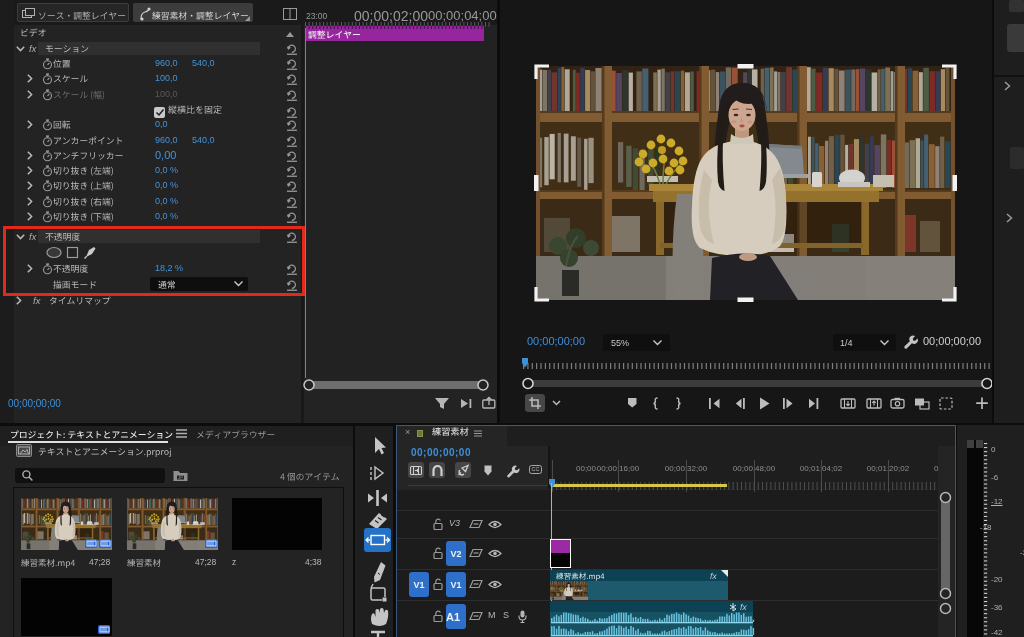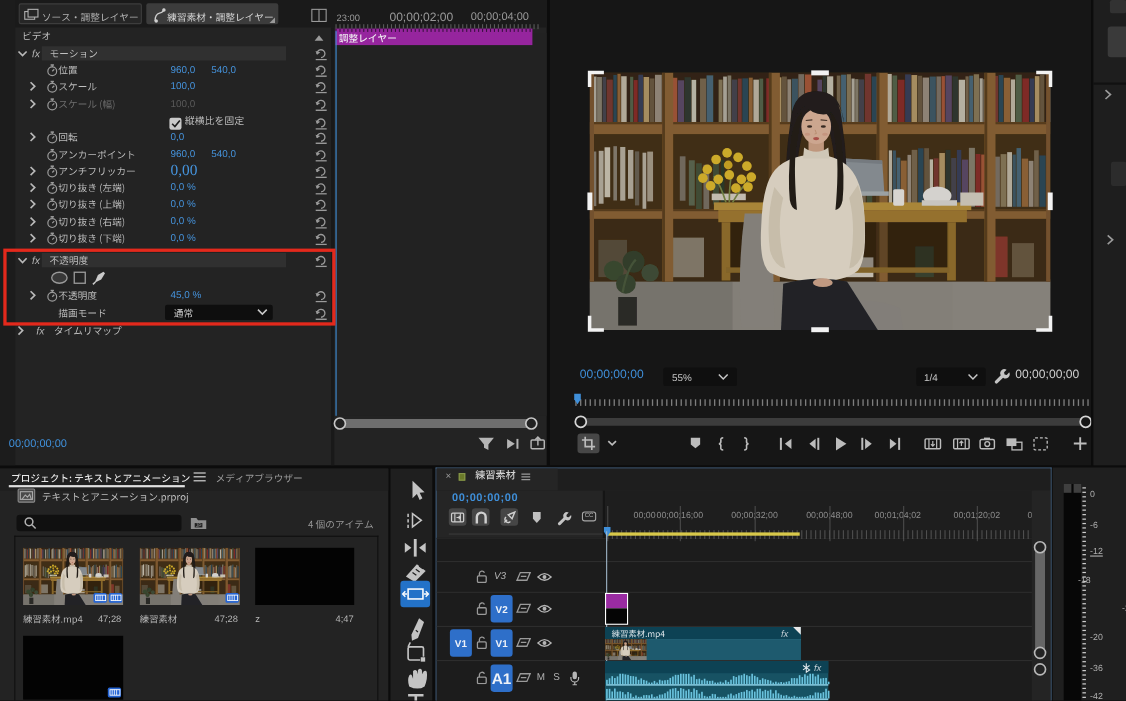--- a/index.html
+++ b/index.html
@@ -370,21 +370,21 @@
     </svg>
     <svg class="ic" style="left:27px;top:150.8px" width="6" height="9">
       <path d="M0.8 0.8 L4.6 4.5 L0.8 8.2" stroke="#b9b9b9" stroke-width="1.5" fill="none"></path>
     </svg>
     <svg class="ic" style="left:42px;top:149.8px" width="11" height="12">
       <use href="#sw"></use>
     </svg>
     <svg class="t" style="left:53.0px;top:158.8px">
       <path d="M8.2 -5.9 7.8 -6.4C7.6 -6.3 7.3 -6.3 7.1 -6.3C6.6 -6.3 2.5 -6.3 2.1 -6.3C1.8 -6.3 1.4 -6.3 1.1 -6.4V-5.6C1.4 -5.6 1.8 -5.6 2.1 -5.6C2.5 -5.6 6.5 -5.6 7.1 -5.6C6.8 -5.1 6.0 -4.1 5.2 -3.7L5.8 -3.2C6.8 -3.9 7.6 -5.0 8.0 -5.6C8.0 -5.7 8.1 -5.9 8.2 -5.9ZM4.7 -4.8H3.9C3.9 -4.6 3.9 -4.4 3.9 -4.2C3.9 -2.7 3.7 -1.4 2.4 -0.6C2.1 -0.4 1.8 -0.3 1.6 -0.2L2.2 0.3C4.5 -0.8 4.7 -2.4 4.7 -4.8Z M10.8 -6.5 10.3 -5.9C10.9 -5.5 12.0 -4.5 12.5 -4.1L13.0 -4.6C12.5 -5.1 11.4 -6.0 10.8 -6.5ZM10.0 -0.6 10.5 0.2C12.0 -0.1 13.1 -0.6 14.0 -1.2C15.3 -2.0 16.3 -3.2 16.9 -4.3L16.5 -5.1C16.0 -4.0 14.9 -2.7 13.6 -1.8C12.7 -1.3 11.6 -0.8 10.0 -0.6Z M18.4 -4.0V-3.3C18.6 -3.3 18.9 -3.3 19.2 -3.3H21.8C21.7 -1.8 20.9 -0.8 19.6 -0.1L20.2 0.4C21.8 -0.5 22.4 -1.7 22.5 -3.3H25.0C25.2 -3.3 25.4 -3.3 25.6 -3.3V-4.0C25.4 -4.0 25.1 -4.0 24.9 -4.0H22.5V-5.7C23.1 -5.8 23.8 -5.9 24.3 -6.0C24.4 -6.1 24.6 -6.1 24.8 -6.2L24.3 -6.8C23.9 -6.6 22.8 -6.4 22.0 -6.2C21.1 -6.1 19.7 -6.1 19.1 -6.1L19.2 -5.5C19.9 -5.5 20.9 -5.5 21.8 -5.6V-4.0H19.1C18.9 -4.0 18.6 -4.0 18.4 -4.0Z M34.0 -5.9 33.4 -6.2C33.3 -6.2 33.1 -6.2 33.0 -6.2C32.6 -6.2 29.1 -6.2 28.6 -6.2C28.3 -6.2 27.9 -6.2 27.7 -6.2V-5.4C27.9 -5.4 28.2 -5.5 28.6 -5.5C29.1 -5.5 32.5 -5.5 33.1 -5.5C32.9 -4.6 32.5 -3.4 31.9 -2.6C31.2 -1.6 30.2 -0.9 28.5 -0.5L29.1 0.2C30.7 -0.3 31.7 -1.1 32.5 -2.2C33.2 -3.1 33.7 -4.5 33.8 -5.4C33.9 -5.6 33.9 -5.7 34.0 -5.9Z M42.0 -6.7H41.2C41.2 -6.5 41.2 -6.2 41.2 -5.9C41.2 -5.6 41.2 -4.9 41.2 -4.5C41.2 -2.9 41.1 -2.1 40.5 -1.4C40.0 -0.8 39.2 -0.4 38.4 -0.2L39.0 0.4C39.6 0.1 40.5 -0.2 41.1 -0.9C41.7 -1.7 42.0 -2.4 42.0 -4.5C42.0 -4.8 42.0 -5.6 42.0 -5.9C42.0 -6.2 42.0 -6.5 42.0 -6.7ZM37.9 -6.6H37.1C37.2 -6.4 37.2 -6.1 37.2 -6.0C37.2 -5.7 37.2 -3.4 37.2 -3.0C37.2 -2.8 37.2 -2.5 37.1 -2.4H37.9C37.9 -2.5 37.9 -2.8 37.9 -3.0C37.9 -3.4 37.9 -5.7 37.9 -6.0C37.9 -6.2 37.9 -6.4 37.9 -6.6Z M48.3 -5.1 47.6 -4.8C47.8 -4.5 48.2 -3.3 48.3 -2.9L48.9 -3.2C48.8 -3.6 48.4 -4.7 48.3 -5.1ZM51.4 -4.6 50.7 -4.8C50.5 -3.7 50.1 -2.6 49.5 -1.8C48.7 -0.9 47.6 -0.2 46.6 0.1L47.2 0.7C48.2 0.3 49.2 -0.4 50.1 -1.4C50.7 -2.2 51.1 -3.2 51.3 -4.1C51.3 -4.3 51.4 -4.4 51.4 -4.6ZM46.2 -4.6 45.6 -4.4C45.7 -4.1 46.2 -2.9 46.3 -2.4L47.0 -2.6C46.8 -3.1 46.4 -4.3 46.2 -4.6Z M60.3 -5.1 59.8 -5.3C59.7 -5.3 59.5 -5.3 59.3 -5.3H57.2C57.2 -5.6 57.2 -5.9 57.2 -6.2C57.2 -6.4 57.2 -6.7 57.3 -6.9H56.4C56.5 -6.7 56.5 -6.4 56.5 -6.2C56.5 -5.9 56.5 -5.6 56.5 -5.3H54.9C54.6 -5.3 54.2 -5.3 53.9 -5.4V-4.6C54.2 -4.6 54.6 -4.6 54.9 -4.6H56.4C56.2 -2.8 55.5 -1.7 54.7 -0.9C54.4 -0.7 54.0 -0.4 53.8 -0.3L54.4 0.2C55.9 -0.8 56.8 -2.1 57.1 -4.6H59.6C59.6 -3.7 59.5 -1.5 59.1 -0.9C59.0 -0.6 58.9 -0.6 58.6 -0.6C58.2 -0.6 57.8 -0.6 57.3 -0.7L57.4 0.1C57.8 0.1 58.4 0.1 58.8 0.1C59.3 0.1 59.6 -0.0 59.7 -0.4C60.1 -1.3 60.2 -3.8 60.3 -4.7C60.3 -4.8 60.3 -4.9 60.3 -5.1Z M62.5 -3.8V-2.9C62.8 -3.0 63.2 -3.0 63.7 -3.0C64.4 -3.0 67.9 -3.0 68.6 -3.0C68.9 -3.0 69.3 -3.0 69.5 -2.9V-3.8C69.3 -3.8 69.0 -3.8 68.5 -3.8C67.9 -3.8 64.4 -3.8 63.7 -3.8C63.2 -3.8 62.8 -3.8 62.5 -3.8Z" fill="#c0c0c0"></path>
     </svg>
-    <div class="lt" style="top:150.8px;font-size:14px;color:#4593dc;line-height:9px;left:155px;font-family:Liberation Serif, serif;">0,00</div>
+    <div class="lt" style="top:150.8px;font-size:11px;color:#4593dc;line-height:9px;left:155px;">0,00</div>
     <svg class="ic" style="left:286px;top:149.8px" width="12" height="12">
       <use href="#rst"></use>
     </svg>
     <svg class="ic" style="left:27px;top:166.1px" width="6" height="9">
       <path d="M0.8 0.8 L4.6 4.5 L0.8 8.2" stroke="#b9b9b9" stroke-width="1.5" fill="none"></path>
     </svg>
     <svg class="ic" style="left:42px;top:165.1px" width="11" height="12">
       <use href="#sw"></use>
     </svg>
     <svg class="t" style="left:53.0px;top:174.1px">
@@ -454,21 +454,21 @@
     </svg>
     <svg class="ic" style="left:27px;top:263.5px" width="6" height="9">
       <path d="M0.8 0.8 L4.6 4.5 L0.8 8.2" stroke="#b9b9b9" stroke-width="1.5" fill="none"></path>
     </svg>
     <svg class="ic" style="left:42px;top:262.5px" width="11" height="12">
       <use href="#sw"></use>
     </svg>
     <svg class="t" style="left:53.0px;top:271.5px">
       <path d="M4.9 -4.2C6.0 -3.5 7.3 -2.5 7.9 -1.8L8.4 -2.3C7.8 -3.0 6.5 -4.0 5.4 -4.6ZM0.6 -6.8V-6.1H4.5C3.7 -4.6 2.1 -3.1 0.4 -2.2C0.5 -2.1 0.7 -1.8 0.8 -1.7C2.1 -2.3 3.2 -3.2 4.0 -4.2V0.7H4.8V-5.1C5.0 -5.4 5.2 -5.8 5.4 -6.1H8.2V-6.8Z M9.3 -6.8C9.8 -6.4 10.4 -5.8 10.7 -5.3L11.2 -5.7C11.0 -6.2 10.3 -6.8 9.8 -7.2ZM11.0 -3.9H9.2V-3.3H10.3V-1.0C9.9 -0.7 9.5 -0.3 9.1 -0.0L9.5 0.6C9.9 0.2 10.3 -0.1 10.7 -0.5C11.2 0.2 12.0 0.5 13.2 0.5C14.2 0.6 16.1 0.6 17.1 0.5C17.1 0.3 17.2 0.0 17.3 -0.1C16.2 -0.1 14.2 -0.0 13.2 -0.1C12.2 -0.1 11.4 -0.4 11.0 -1.1ZM16.4 -7.2C15.3 -7.0 13.4 -6.9 11.8 -6.8C11.9 -6.7 12.0 -6.5 12.0 -6.3C12.6 -6.3 13.3 -6.4 14.0 -6.4V-5.8H11.6V-5.2H13.6C13.0 -4.6 12.1 -4.0 11.3 -3.7C11.4 -3.6 11.6 -3.4 11.7 -3.3C12.5 -3.6 13.4 -4.2 14.0 -4.9V-3.8H14.7V-5.0C15.2 -4.3 16.1 -3.7 16.9 -3.4C17.0 -3.5 17.2 -3.7 17.3 -3.8C16.5 -4.1 15.6 -4.6 15.0 -5.2H17.2V-5.8H14.7V-6.5C15.5 -6.6 16.2 -6.7 16.8 -6.8ZM12.2 -3.5V-3.0H13.3C13.1 -2.1 12.8 -1.4 11.5 -1.0C11.7 -0.9 11.8 -0.7 11.9 -0.5C13.3 -1.0 13.7 -1.8 13.9 -3.0H15.0C14.9 -2.7 14.8 -2.3 14.7 -2.0L15.3 -2.0L15.4 -2.3H16.2C16.2 -1.6 16.1 -1.3 16.0 -1.2C15.9 -1.1 15.8 -1.1 15.7 -1.1C15.5 -1.1 15.1 -1.1 14.7 -1.2C14.8 -1.0 14.8 -0.8 14.9 -0.7C15.3 -0.6 15.7 -0.6 15.9 -0.6C16.2 -0.7 16.3 -0.7 16.5 -0.8C16.7 -1.0 16.8 -1.5 16.9 -2.5C16.9 -2.6 16.9 -2.7 16.9 -2.7H15.5L15.6 -3.5Z M20.6 -4.0V-2.2H18.9V-4.0ZM20.6 -4.6H18.9V-6.2H20.6ZM18.3 -6.9V-0.8H18.9V-1.6H21.2V-6.9ZM25.1 -6.4V-4.9H22.7V-6.4ZM22.0 -7.0V-3.9C22.0 -2.5 21.9 -0.8 20.4 0.3C20.5 0.4 20.8 0.6 20.8 0.8C21.9 -0.0 22.3 -1.1 22.5 -2.1H25.1V-0.2C25.1 -0.0 25.1 0.0 24.9 0.0C24.7 0.1 24.2 0.1 23.6 0.0C23.7 0.2 23.8 0.5 23.9 0.7C24.6 0.7 25.1 0.7 25.4 0.6C25.7 0.5 25.8 0.2 25.8 -0.2V-7.0ZM25.1 -4.3V-2.7H22.6C22.6 -3.1 22.7 -3.5 22.7 -3.9V-4.3Z M29.8 -5.7V-4.9H28.4V-4.4H29.8V-2.9H33.2V-4.4H34.6V-4.9H33.2V-5.7H32.6V-4.9H30.4V-5.7ZM32.6 -4.4V-3.4H30.4V-4.4ZM33.1 -1.8C32.7 -1.4 32.2 -1.0 31.6 -0.7C31.0 -1.0 30.5 -1.4 30.1 -1.8ZM28.5 -2.4V-1.8H29.8L29.5 -1.7C29.9 -1.2 30.3 -0.8 30.9 -0.4C30.1 -0.1 29.1 0.1 28.2 0.1C28.3 0.3 28.4 0.5 28.4 0.7C29.6 0.6 30.6 0.3 31.6 -0.1C32.4 0.3 33.4 0.6 34.5 0.7C34.6 0.6 34.7 0.3 34.9 0.1C33.9 0.1 33.0 -0.1 32.3 -0.4C33.0 -0.8 33.6 -1.4 34.0 -2.2L33.6 -2.4L33.5 -2.4ZM27.5 -6.5V-4.0C27.5 -2.7 27.4 -0.9 26.7 0.4C26.8 0.4 27.1 0.6 27.2 0.7C28.0 -0.6 28.1 -2.6 28.1 -4.0V-5.9H34.7V-6.5H31.4V-7.4H30.7V-6.5Z" fill="#c0c0c0"></path>
     </svg>
-    <div class="lt" style="top:263.5px;font-size:9px;color:#4593dc;line-height:9px;left:155px;">45,0 %</div>
+    <div class="lt" style="top:263.5px;font-size:9px;color:#4593dc;line-height:9px;left:155px;">18,2 %</div>
     <svg class="ic" style="left:286px;top:262.5px" width="12" height="12">
       <use href="#rst"></use>
     </svg>
     <svg class="t" style="left:53.0px;top:287.5px">
       <path d="M6.6 -7.4V-6.1H5.0V-7.4H4.4V-6.1H3.2V-5.5H4.4V-4.4H5.0V-5.5H6.6V-4.4H7.2V-5.5H8.4V-6.1H7.2V-7.4ZM4.1 -1.6H5.5V-0.4H4.1ZM4.1 -2.2V-3.4H5.5V-2.2ZM7.4 -1.6V-0.4H6.1V-1.6ZM7.4 -2.2H6.1V-3.4H7.4ZM3.5 -4.0V0.7H4.1V0.2H7.4V0.6H8.1V-4.0ZM1.4 -7.4V-5.6H0.4V-5.0H1.4V-3.1C1.0 -2.9 0.6 -2.8 0.2 -2.7L0.4 -2.1L1.4 -2.4V-0.1C1.4 0.0 1.4 0.0 1.3 0.0C1.2 0.0 0.8 0.0 0.4 0.0C0.5 0.2 0.6 0.5 0.6 0.6C1.2 0.7 1.5 0.6 1.8 0.5C2.0 0.4 2.1 0.2 2.1 -0.1V-2.6L3.0 -2.9L2.9 -3.5L2.1 -3.3V-5.0H3.0V-5.6H2.1V-7.4Z M16.2 -5.3V-0.5H10.2V-5.3H9.6V0.7H10.2V0.1H16.2V0.7H16.8V-5.3ZM11.1 -5.2V-1.2H15.3V-5.2H13.5V-6.2H17.1V-6.8H9.3V-6.2H12.8V-5.2ZM11.6 -3.0H12.9V-1.8H11.6ZM13.5 -3.0H14.7V-1.8H13.5ZM11.6 -4.7H12.9V-3.5H11.6ZM13.5 -4.7H14.7V-3.5H13.5Z M18.6 -3.7V-3.0C18.9 -3.0 19.2 -3.0 19.4 -3.0H21.2V-1.1C21.2 -0.3 21.6 0.1 22.9 0.1C23.7 0.1 24.6 0.1 25.3 0.0L25.3 -0.7C24.6 -0.6 23.8 -0.6 23.0 -0.6C22.2 -0.6 21.9 -0.8 21.9 -1.3V-3.0H24.9C25.1 -3.0 25.4 -3.0 25.6 -3.0V-3.7C25.4 -3.7 25.0 -3.7 24.9 -3.7H21.9V-5.6H24.2C24.5 -5.6 24.7 -5.6 24.9 -5.5V-6.2C24.7 -6.2 24.5 -6.2 24.2 -6.2C23.5 -6.2 20.6 -6.2 20.0 -6.2C19.7 -6.2 19.4 -6.2 19.2 -6.2V-5.5C19.4 -5.6 19.7 -5.6 20.0 -5.6H21.2V-3.7H19.4C19.2 -3.7 18.8 -3.7 18.6 -3.7Z M27.3 -3.8V-2.9C27.6 -3.0 28.0 -3.0 28.5 -3.0C29.2 -3.0 32.7 -3.0 33.4 -3.0C33.7 -3.0 34.1 -3.0 34.3 -2.9V-3.8C34.1 -3.8 33.8 -3.8 33.3 -3.8C32.7 -3.8 29.2 -3.8 28.5 -3.8C28.0 -3.8 27.6 -3.8 27.3 -3.8Z M41.0 -6.3 40.5 -6.1C40.8 -5.7 41.1 -5.2 41.3 -4.8L41.8 -5.0C41.6 -5.4 41.2 -6.0 41.0 -6.3ZM42.0 -6.8 41.6 -6.5C41.9 -6.2 42.1 -5.7 42.4 -5.2L42.9 -5.5C42.7 -5.9 42.3 -6.5 42.0 -6.8ZM37.9 -0.7C37.9 -0.3 37.9 0.1 37.8 0.4H38.7C38.6 0.1 38.6 -0.4 38.6 -0.7V-3.6C39.6 -3.3 41.1 -2.7 42.1 -2.1L42.4 -2.9C41.4 -3.4 39.8 -4.0 38.6 -4.3V-5.8C38.6 -6.0 38.6 -6.4 38.7 -6.7H37.8C37.9 -6.4 37.9 -6.0 37.9 -5.8C37.9 -5.0 37.9 -1.2 37.9 -0.7Z" fill="#c0c0c0"></path>
     </svg>
     <div class="p" style="left:150px;top:277px;width:98px;height:14px;background:#0e0e0e;border-radius:2px;"></div>
     <svg class="t" style="left:158.0px;top:288.0px">
       <path d="M0.5 -6.8C1.1 -6.4 1.7 -5.7 2.0 -5.3L2.5 -5.8C2.2 -6.2 1.5 -6.8 1.0 -7.2ZM2.3 -3.9H0.4V-3.3H1.6V-1.0C1.2 -0.7 0.7 -0.3 0.3 -0.0L0.6 0.6C1.1 0.2 1.5 -0.1 2.0 -0.5C2.6 0.2 3.3 0.5 4.5 0.5C5.5 0.6 7.4 0.6 8.3 0.5C8.4 0.3 8.5 0.0 8.6 -0.1C7.5 -0.1 5.5 -0.0 4.5 -0.1C3.5 -0.1 2.7 -0.4 2.3 -1.1ZM3.2 -7.0V-6.5H6.9C6.5 -6.2 6.1 -6.0 5.7 -5.8C5.3 -6.0 4.8 -6.2 4.5 -6.3L4.0 -5.9C4.6 -5.7 5.2 -5.4 5.7 -5.2H3.2V-0.6H3.8V-2.1H5.3V-0.7H5.9V-2.1H7.4V-1.3C7.4 -1.2 7.4 -1.1 7.3 -1.1C7.2 -1.1 6.8 -1.1 6.4 -1.1C6.5 -1.0 6.5 -0.8 6.6 -0.6C7.2 -0.6 7.5 -0.6 7.8 -0.7C8.0 -0.8 8.1 -1.0 8.1 -1.3V-5.2H7.0C6.8 -5.3 6.5 -5.4 6.3 -5.5C6.9 -5.9 7.6 -6.3 8.1 -6.7L7.7 -7.1L7.5 -7.0ZM7.4 -4.7V-3.9H5.9V-4.7ZM3.8 -3.4H5.3V-2.6H3.8ZM3.8 -3.9V-4.7H5.3V-3.9ZM7.4 -3.4V-2.6H5.9V-3.4Z M11.6 -4.3H14.9V-3.5H11.6ZM10.1 -2.2V0.3H10.8V-1.6H13.0V0.7H13.6V-1.6H15.7V-0.4C15.7 -0.3 15.7 -0.3 15.5 -0.2C15.4 -0.2 14.9 -0.2 14.4 -0.3C14.5 -0.1 14.6 0.2 14.6 0.3C15.3 0.3 15.7 0.3 16.0 0.2C16.3 0.1 16.4 -0.0 16.4 -0.4V-2.2H13.6V-3.0H15.6V-4.8H10.9V-3.0H13.0V-2.2ZM10.3 -7.1C10.5 -6.8 10.8 -6.3 11.0 -6.0H9.6V-4.1H10.2V-5.4H16.3V-4.1H16.9V-6.0H13.6V-7.4H12.9V-6.0H11.1L11.6 -6.3C11.5 -6.6 11.2 -7.0 10.9 -7.3ZM15.5 -7.3C15.3 -7.0 15.0 -6.5 14.8 -6.2L15.3 -6.0C15.6 -6.3 15.9 -6.7 16.2 -7.1Z" fill="#d8d8d8"></path>
     </svg>
@@ -484,22 +484,22 @@
     <svg class="t" style="left:33px;top:304px">
       <path d="M2.0 -4.4 1.2 0.0H0.3L1.2 -4.4H0.5L0.6 -5.0H1.3L1.4 -5.6Q1.5 -6.1 1.7 -6.4Q1.9 -6.6 2.1 -6.8Q2.4 -6.9 2.9 -6.9Q3.2 -6.9 3.5 -6.8L3.3 -6.2L3.1 -6.2L2.9 -6.2Q2.6 -6.2 2.5 -6.1Q2.3 -5.9 2.2 -5.5L2.1 -5.0H3.1L3.0 -4.4Z M5.9 0.0 4.9 -2.1 3.2 0.0H2.3L4.5 -2.6L3.3 -5.0H4.2L5.1 -3.1L6.7 -5.0H7.7L5.5 -2.6L6.8 0.0Z" fill="#b5b5b5"></path>
     </svg>
     <svg class="t" style="left:49.0px;top:303.5px">
       <path d="M4.7 -6.9 3.9 -7.2C3.9 -6.9 3.7 -6.6 3.6 -6.5C3.2 -5.7 2.3 -4.3 0.8 -3.4L1.4 -2.9C2.4 -3.6 3.2 -4.5 3.7 -5.3H6.7C6.5 -4.6 6.1 -3.6 5.5 -2.8C4.9 -3.3 4.2 -3.7 3.7 -4.0L3.2 -3.5C3.7 -3.2 4.4 -2.7 5.0 -2.3C4.3 -1.4 3.1 -0.6 1.6 -0.2L2.3 0.4C3.8 -0.2 4.8 -1.0 5.6 -1.8C6.0 -1.6 6.3 -1.3 6.6 -1.0L7.1 -1.7C6.8 -1.9 6.5 -2.2 6.1 -2.4C6.8 -3.3 7.2 -4.4 7.5 -5.2C7.5 -5.3 7.6 -5.5 7.7 -5.6L7.1 -6.0C7.0 -5.9 6.8 -5.9 6.5 -5.9H4.1L4.3 -6.2C4.4 -6.4 4.6 -6.7 4.7 -6.9Z M9.6 -3.2 9.9 -2.5C11.1 -2.9 12.3 -3.4 13.3 -3.9V-0.7C13.3 -0.3 13.2 0.1 13.2 0.3H14.1C14.0 0.1 14.0 -0.3 14.0 -0.7V-4.4C14.9 -5.0 15.7 -5.6 16.4 -6.3L15.8 -6.9C15.2 -6.2 14.3 -5.4 13.4 -4.8C12.4 -4.2 11.1 -3.6 9.6 -3.2Z M19.1 -1.0C18.8 -1.0 18.5 -1.0 18.3 -1.0L18.4 -0.1C18.6 -0.2 18.9 -0.2 19.1 -0.2C20.3 -0.4 23.2 -0.7 24.6 -0.9C24.8 -0.4 25.0 -0.0 25.1 0.3L25.8 -0.0C25.4 -0.9 24.5 -2.7 23.9 -3.6L23.2 -3.3C23.5 -2.9 23.9 -2.2 24.3 -1.5C23.3 -1.4 21.6 -1.2 20.3 -1.1C20.8 -2.2 21.6 -4.9 21.9 -5.7C22.0 -6.1 22.1 -6.3 22.2 -6.6L21.3 -6.7C21.3 -6.5 21.3 -6.3 21.1 -5.9C20.9 -5.0 20.0 -2.2 19.5 -1.0Z M33.2 -6.7H32.4C32.4 -6.5 32.4 -6.2 32.4 -5.9C32.4 -5.6 32.4 -4.9 32.4 -4.5C32.4 -2.9 32.3 -2.1 31.7 -1.4C31.2 -0.8 30.4 -0.4 29.6 -0.2L30.2 0.4C30.8 0.1 31.7 -0.2 32.3 -0.9C32.9 -1.7 33.2 -2.4 33.2 -4.5C33.2 -4.8 33.2 -5.6 33.2 -5.9C33.2 -6.2 33.2 -6.5 33.2 -6.7ZM29.1 -6.6H28.3C28.4 -6.4 28.4 -6.1 28.4 -6.0C28.4 -5.7 28.4 -3.4 28.4 -3.0C28.4 -2.8 28.4 -2.5 28.3 -2.4H29.1C29.1 -2.5 29.1 -2.8 29.1 -3.0C29.1 -3.4 29.1 -5.7 29.1 -6.0C29.1 -6.2 29.1 -6.4 29.1 -6.6Z M39.2 -1.4C39.8 -0.8 40.5 -0.1 40.8 0.4L41.5 -0.1C41.1 -0.5 40.5 -1.2 40.0 -1.7C41.4 -2.8 42.5 -4.3 43.2 -5.3C43.2 -5.4 43.3 -5.5 43.4 -5.6L42.8 -6.0C42.7 -6.0 42.5 -6.0 42.2 -6.0C41.4 -6.0 37.5 -6.0 37.0 -6.0C36.7 -6.0 36.4 -6.0 36.1 -6.0V-5.2C36.3 -5.3 36.7 -5.3 37.0 -5.3C37.5 -5.3 41.4 -5.3 42.2 -5.3C41.7 -4.5 40.7 -3.2 39.4 -2.2C38.8 -2.8 38.1 -3.4 37.8 -3.6L37.2 -3.1C37.7 -2.8 38.7 -1.9 39.2 -1.4Z M48.3 -5.1 47.6 -4.8C47.8 -4.5 48.2 -3.3 48.3 -2.9L48.9 -3.2C48.8 -3.6 48.4 -4.7 48.3 -5.1ZM51.4 -4.6 50.7 -4.8C50.5 -3.7 50.1 -2.6 49.5 -1.8C48.7 -0.9 47.6 -0.2 46.6 0.1L47.2 0.7C48.2 0.3 49.2 -0.4 50.1 -1.4C50.7 -2.2 51.1 -3.2 51.3 -4.1C51.3 -4.3 51.4 -4.4 51.4 -4.6ZM46.2 -4.6 45.6 -4.4C45.7 -4.1 46.2 -2.9 46.3 -2.4L47.0 -2.6C46.8 -3.1 46.4 -4.3 46.2 -4.6Z M59.9 -6.3C59.9 -6.6 60.1 -6.9 60.5 -6.9C60.8 -6.9 61.1 -6.6 61.1 -6.3C61.1 -6.0 60.8 -5.7 60.5 -5.7C60.1 -5.7 59.9 -6.0 59.9 -6.3ZM59.5 -6.3C59.5 -6.2 59.5 -6.1 59.5 -6.0L59.2 -6.0C58.8 -6.0 55.3 -6.0 54.8 -6.0C54.5 -6.0 54.2 -6.1 53.9 -6.1V-5.3C54.2 -5.3 54.5 -5.3 54.8 -5.3C55.3 -5.3 58.8 -5.3 59.3 -5.3C59.2 -4.5 58.8 -3.3 58.2 -2.5C57.4 -1.5 56.4 -0.8 54.7 -0.4L55.3 0.3C57.0 -0.2 58.0 -1.0 58.8 -2.0C59.5 -2.9 59.9 -4.4 60.1 -5.3L60.1 -5.4C60.2 -5.4 60.4 -5.3 60.5 -5.3C61.0 -5.3 61.5 -5.8 61.5 -6.3C61.5 -6.9 61.0 -7.3 60.5 -7.3C59.9 -7.3 59.5 -6.9 59.5 -6.3Z" fill="#c0c0c0"></path>
     </svg>
     <div class="p" style="left:3px;top:226px;width:302px;height:70px;border:3px solid #e3291c;z-index:9;"></div>
     <div class="p" style="left:301px;top:25px;width:3px;height:398px;background:#191919;"></div>
     <div class="p" style="left:304px;top:30px;width:193px;height:348px;background:#222222;"></div>
     <div class="lt" style="top:12px;font-size:8.5px;color:#999;line-height:8.5px;left:306px;">23:00</div>
-    <div class="lt" style="top:12px;font-size:11px;color:#999;line-height:8.5px;left:354px;">00;00;02;00</div>
-    <div class="lt" style="top:12px;font-size:10px;color:#999;line-height:8.5px;left:428px;">00;00;04;00</div>
+    <div class="lt" style="top:12px;font-size:14px;color:#999;line-height:8.5px;left:354px;">00;00;02;00</div>
+    <div class="lt" style="top:12px;font-size:13px;color:#999;line-height:8.5px;left:428px;">00;00;04;00</div>
     <svg class="ic" style="left:305px;top:22px" width="186" height="5">
       <rect x="0.0" y="0" width="1" height="4.5" fill="#5a5a5a"></rect>
       <rect x="3.6" y="0" width="1" height="4.5" fill="#5a5a5a"></rect>
       <rect x="7.2" y="0" width="1" height="4.5" fill="#5a5a5a"></rect>
       <rect x="10.8" y="0" width="1" height="4.5" fill="#5a5a5a"></rect>
       <rect x="14.4" y="0" width="1" height="4.5" fill="#5a5a5a"></rect>
       <rect x="18.0" y="0" width="1" height="4.5" fill="#5a5a5a"></rect>
       <rect x="21.6" y="0" width="1" height="4.5" fill="#5a5a5a"></rect>
       <rect x="25.2" y="0" width="1" height="4.5" fill="#5a5a5a"></rect>
       <rect x="28.8" y="0" width="1" height="4.5" fill="#5a5a5a"></rect>
@@ -874,21 +874,21 @@
     </svg>
     <svg class="t" style="left:21.0px;top:565.5px">
       <path d="M2.5 -2.2C2.7 -1.7 2.9 -1.1 2.9 -0.7L3.4 -0.8C3.4 -1.2 3.2 -1.8 3.0 -2.3ZM0.8 -2.3C0.7 -1.5 0.5 -0.8 0.2 -0.3C0.4 -0.2 0.6 -0.1 0.7 -0.0C1.0 -0.6 1.2 -1.4 1.3 -2.2ZM5.4 -7.1V-6.3H3.4V-5.7H5.4V-5.0H3.6V-2.1H5.1C4.6 -1.3 3.7 -0.5 2.9 -0.1C3.1 0.0 3.3 0.2 3.4 0.4C4.1 -0.0 4.9 -0.7 5.4 -1.5V0.7H6.0V-1.6C6.5 -0.8 7.3 -0.1 7.9 0.3C8.0 0.2 8.2 -0.1 8.3 -0.2C7.6 -0.6 6.8 -1.3 6.3 -2.1H7.9V-5.0H6.0V-5.7H8.0V-6.3H6.0V-7.1ZM4.2 -3.3H5.4V-2.6H4.2ZM6.0 -3.3H7.3V-2.6H6.0ZM4.2 -4.5H5.4V-3.8H4.2ZM6.0 -4.5H7.3V-3.8H6.0ZM0.2 -3.4 0.3 -2.8 1.7 -2.9V0.7H2.2V-2.9L2.9 -3.0C3.0 -2.8 3.0 -2.6 3.1 -2.4L3.6 -2.7C3.5 -3.1 3.1 -3.9 2.8 -4.4L2.3 -4.2C2.4 -4.0 2.6 -3.8 2.7 -3.5L1.4 -3.4C2.0 -4.2 2.7 -5.1 3.2 -5.9L2.6 -6.2C2.4 -5.7 2.1 -5.2 1.7 -4.6C1.6 -4.8 1.4 -5.0 1.2 -5.2C1.6 -5.7 1.9 -6.3 2.2 -6.9L1.7 -7.1C1.5 -6.7 1.2 -6.0 0.9 -5.5L0.6 -5.8L0.3 -5.4C0.7 -5.0 1.1 -4.5 1.4 -4.1C1.2 -3.9 1.0 -3.6 0.8 -3.4Z M12.7 -4.2 12.9 -3.7C13.6 -3.9 14.4 -4.2 15.2 -4.5L15.1 -5.0C14.2 -4.7 13.3 -4.4 12.7 -4.2ZM13.1 -5.7C13.5 -5.5 14.0 -5.2 14.3 -4.9L14.6 -5.3C14.4 -5.6 13.9 -5.9 13.5 -6.1ZM8.9 -4.0 9.2 -3.5C9.8 -3.7 10.5 -4.1 11.3 -4.4L11.2 -4.9C10.4 -4.5 9.5 -4.2 8.9 -4.0ZM9.5 -5.7C9.9 -5.5 10.4 -5.2 10.6 -4.9L10.9 -5.3C10.7 -5.6 10.2 -5.9 9.8 -6.1ZM10.7 -1.0H14.8V-0.1H10.7ZM10.7 -1.5V-2.3H14.8V-1.5ZM12.4 -3.6C12.3 -3.4 12.2 -3.1 12.1 -2.8H10.1V0.7H10.7V0.4H14.8V0.7H15.5V-2.8H12.7C12.8 -3.0 13.0 -3.3 13.1 -3.5ZM9.1 -6.7V-6.2H11.8V-3.9C11.8 -3.8 11.7 -3.8 11.6 -3.8C11.5 -3.8 11.2 -3.8 10.8 -3.8C10.9 -3.6 11.0 -3.4 11.0 -3.3C11.5 -3.3 11.9 -3.3 12.1 -3.4C12.3 -3.5 12.4 -3.6 12.4 -3.9V-6.7ZM12.9 -6.7V-6.2H15.6V-3.9C15.6 -3.8 15.5 -3.8 15.4 -3.8C15.3 -3.8 14.9 -3.8 14.5 -3.8C14.6 -3.6 14.7 -3.4 14.7 -3.3C15.3 -3.3 15.7 -3.3 15.9 -3.3C16.1 -3.4 16.2 -3.6 16.2 -3.9V-6.7Z M22.4 -0.8C23.1 -0.4 24.0 0.1 24.5 0.5L25.0 0.1C24.5 -0.3 23.6 -0.8 22.9 -1.1ZM19.5 -1.1C19.0 -0.6 18.1 -0.2 17.4 0.1C17.5 0.2 17.8 0.4 17.9 0.5C18.6 0.2 19.5 -0.3 20.1 -0.9ZM17.5 -4.4V-3.9H20.2C19.9 -3.7 19.6 -3.3 19.3 -3.1L18.7 -3.4L18.3 -3.0C18.8 -2.8 19.5 -2.4 19.9 -2.1L19.6 -1.8L17.6 -1.8L17.6 -1.3L20.9 -1.3V0.7H21.5V-1.4L24.1 -1.4C24.3 -1.3 24.5 -1.1 24.6 -1.0L25.1 -1.3C24.6 -1.8 23.7 -2.4 23.0 -2.8L22.6 -2.5C22.8 -2.3 23.2 -2.1 23.5 -1.9L20.5 -1.8C21.3 -2.3 22.1 -2.9 22.8 -3.5L22.2 -3.8C21.8 -3.4 21.1 -2.9 20.4 -2.4C20.2 -2.5 20.0 -2.7 19.7 -2.9C20.1 -3.1 20.6 -3.6 21.1 -3.9H25.0V-4.4H21.6V-5.0H24.1V-5.5H21.6V-6.0H24.6V-6.5H21.6V-7.1H20.9V-6.5H18.0V-6.0H20.9V-5.5H18.4V-5.0H20.9V-4.4Z M32.1 -7.1V-5.3H29.6V-4.7H31.9C31.2 -3.4 30.1 -1.9 29.1 -1.2C29.2 -1.1 29.4 -0.8 29.5 -0.7C30.5 -1.4 31.4 -2.6 32.1 -3.8V-0.2C32.1 -0.0 32.0 0.0 31.9 0.0C31.7 0.0 31.2 0.0 30.6 0.0C30.7 0.2 30.8 0.5 30.9 0.7C31.6 0.7 32.1 0.7 32.4 0.5C32.7 0.4 32.8 0.3 32.8 -0.2V-4.7H33.7V-5.3H32.8V-7.1ZM27.4 -7.1V-5.3H26.0V-4.7H27.3C27.0 -3.5 26.4 -2.2 25.7 -1.5C25.8 -1.3 26.0 -1.1 26.1 -0.9C26.6 -1.5 27.1 -2.4 27.4 -3.4V0.7H28.1V-3.7C28.4 -3.3 28.9 -2.7 29.1 -2.3L29.5 -2.9C29.2 -3.1 28.4 -4.2 28.1 -4.5V-4.7H29.2V-5.3H28.1V-7.1Z M35.2 0.1C35.5 0.1 35.7 -0.1 35.7 -0.5C35.7 -0.8 35.5 -1.1 35.2 -1.1C34.9 -1.1 34.6 -0.8 34.6 -0.5C34.6 -0.1 34.9 0.1 35.2 0.1Z M37.1 0.0H37.9V-3.3C38.3 -3.8 38.7 -4.1 39.1 -4.1C39.7 -4.1 39.9 -3.7 39.9 -2.8V0.0H40.7V-3.3C41.1 -3.8 41.5 -4.1 41.9 -4.1C42.5 -4.1 42.7 -3.7 42.7 -2.8V0.0H43.5V-2.9C43.5 -4.1 43.1 -4.7 42.1 -4.7C41.5 -4.7 41.1 -4.4 40.6 -3.9C40.4 -4.4 40.0 -4.7 39.3 -4.7C38.8 -4.7 38.3 -4.4 37.9 -3.9H37.9L37.8 -4.6H37.1Z M45.0 1.9H45.8V0.4L45.8 -0.4C46.2 -0.1 46.6 0.1 47.0 0.1C48.1 0.1 49.1 -0.8 49.1 -2.4C49.1 -3.8 48.4 -4.7 47.2 -4.7C46.7 -4.7 46.2 -4.4 45.7 -4.1H45.7L45.7 -4.6H45.0ZM46.9 -0.5C46.6 -0.5 46.2 -0.7 45.8 -1.0V-3.5C46.2 -3.9 46.6 -4.1 47.0 -4.1C47.9 -4.1 48.2 -3.4 48.2 -2.4C48.2 -1.2 47.7 -0.5 46.9 -0.5Z M52.4 0.0H53.1V-1.7H54.0V-2.3H53.1V-6.2H52.3L49.7 -2.2V-1.7H52.4ZM52.4 -2.3H50.5L51.9 -4.5C52.1 -4.8 52.2 -5.1 52.4 -5.4H52.4C52.4 -5.1 52.4 -4.6 52.4 -4.2Z" fill="#b8b8b8"></path>
     </svg>
     <div class="lt" style="top:558px;font-size:8.5px;color:#b8b8b8;line-height:8.5px;left:89px;">47;28</div>
     <svg class="t" style="left:127.0px;top:565.5px">
       <path d="M2.5 -2.2C2.7 -1.7 2.9 -1.1 2.9 -0.7L3.4 -0.8C3.4 -1.2 3.2 -1.8 3.0 -2.3ZM0.8 -2.3C0.7 -1.5 0.5 -0.8 0.2 -0.3C0.4 -0.2 0.6 -0.1 0.7 -0.0C1.0 -0.6 1.2 -1.4 1.3 -2.2ZM5.4 -7.1V-6.3H3.4V-5.7H5.4V-5.0H3.6V-2.1H5.1C4.6 -1.3 3.7 -0.5 2.9 -0.1C3.1 0.0 3.3 0.2 3.4 0.4C4.1 -0.0 4.9 -0.7 5.4 -1.5V0.7H6.0V-1.6C6.5 -0.8 7.3 -0.1 7.9 0.3C8.0 0.2 8.2 -0.1 8.3 -0.2C7.6 -0.6 6.8 -1.3 6.3 -2.1H7.9V-5.0H6.0V-5.7H8.0V-6.3H6.0V-7.1ZM4.2 -3.3H5.4V-2.6H4.2ZM6.0 -3.3H7.3V-2.6H6.0ZM4.2 -4.5H5.4V-3.8H4.2ZM6.0 -4.5H7.3V-3.8H6.0ZM0.2 -3.4 0.3 -2.8 1.7 -2.9V0.7H2.2V-2.9L2.9 -3.0C3.0 -2.8 3.0 -2.6 3.1 -2.4L3.6 -2.7C3.5 -3.1 3.1 -3.9 2.8 -4.4L2.3 -4.2C2.4 -4.0 2.6 -3.8 2.7 -3.5L1.4 -3.4C2.0 -4.2 2.7 -5.1 3.2 -5.9L2.6 -6.2C2.4 -5.7 2.1 -5.2 1.7 -4.6C1.6 -4.8 1.4 -5.0 1.2 -5.2C1.6 -5.7 1.9 -6.3 2.2 -6.9L1.7 -7.1C1.5 -6.7 1.2 -6.0 0.9 -5.5L0.6 -5.8L0.3 -5.4C0.7 -5.0 1.1 -4.5 1.4 -4.1C1.2 -3.9 1.0 -3.6 0.8 -3.4Z M12.7 -4.2 12.9 -3.7C13.6 -3.9 14.4 -4.2 15.2 -4.5L15.1 -5.0C14.2 -4.7 13.3 -4.4 12.7 -4.2ZM13.1 -5.7C13.5 -5.5 14.0 -5.2 14.3 -4.9L14.6 -5.3C14.4 -5.6 13.9 -5.9 13.5 -6.1ZM8.9 -4.0 9.2 -3.5C9.8 -3.7 10.5 -4.1 11.3 -4.4L11.2 -4.9C10.4 -4.5 9.5 -4.2 8.9 -4.0ZM9.5 -5.7C9.9 -5.5 10.4 -5.2 10.6 -4.9L10.9 -5.3C10.7 -5.6 10.2 -5.9 9.8 -6.1ZM10.7 -1.0H14.8V-0.1H10.7ZM10.7 -1.5V-2.3H14.8V-1.5ZM12.4 -3.6C12.3 -3.4 12.2 -3.1 12.1 -2.8H10.1V0.7H10.7V0.4H14.8V0.7H15.5V-2.8H12.7C12.8 -3.0 13.0 -3.3 13.1 -3.5ZM9.1 -6.7V-6.2H11.8V-3.9C11.8 -3.8 11.7 -3.8 11.6 -3.8C11.5 -3.8 11.2 -3.8 10.8 -3.8C10.9 -3.6 11.0 -3.4 11.0 -3.3C11.5 -3.3 11.9 -3.3 12.1 -3.4C12.3 -3.5 12.4 -3.6 12.4 -3.9V-6.7ZM12.9 -6.7V-6.2H15.6V-3.9C15.6 -3.8 15.5 -3.8 15.4 -3.8C15.3 -3.8 14.9 -3.8 14.5 -3.8C14.6 -3.6 14.7 -3.4 14.7 -3.3C15.3 -3.3 15.7 -3.3 15.9 -3.3C16.1 -3.4 16.2 -3.6 16.2 -3.9V-6.7Z M22.4 -0.8C23.1 -0.4 24.0 0.1 24.5 0.5L25.0 0.1C24.5 -0.3 23.6 -0.8 22.9 -1.1ZM19.5 -1.1C19.0 -0.6 18.1 -0.2 17.4 0.1C17.5 0.2 17.8 0.4 17.9 0.5C18.6 0.2 19.5 -0.3 20.1 -0.9ZM17.5 -4.4V-3.9H20.2C19.9 -3.7 19.6 -3.3 19.3 -3.1L18.7 -3.4L18.3 -3.0C18.8 -2.8 19.5 -2.4 19.9 -2.1L19.6 -1.8L17.6 -1.8L17.6 -1.3L20.9 -1.3V0.7H21.5V-1.4L24.1 -1.4C24.3 -1.3 24.5 -1.1 24.6 -1.0L25.1 -1.3C24.6 -1.8 23.7 -2.4 23.0 -2.8L22.6 -2.5C22.8 -2.3 23.2 -2.1 23.5 -1.9L20.5 -1.8C21.3 -2.3 22.1 -2.9 22.8 -3.5L22.2 -3.8C21.8 -3.4 21.1 -2.9 20.4 -2.4C20.2 -2.5 20.0 -2.7 19.7 -2.9C20.1 -3.1 20.6 -3.6 21.1 -3.9H25.0V-4.4H21.6V-5.0H24.1V-5.5H21.6V-6.0H24.6V-6.5H21.6V-7.1H20.9V-6.5H18.0V-6.0H20.9V-5.5H18.4V-5.0H20.9V-4.4Z M32.1 -7.1V-5.3H29.6V-4.7H31.9C31.2 -3.4 30.1 -1.9 29.1 -1.2C29.2 -1.1 29.4 -0.8 29.5 -0.7C30.5 -1.4 31.4 -2.6 32.1 -3.8V-0.2C32.1 -0.0 32.0 0.0 31.9 0.0C31.7 0.0 31.2 0.0 30.6 0.0C30.7 0.2 30.8 0.5 30.9 0.7C31.6 0.7 32.1 0.7 32.4 0.5C32.7 0.4 32.8 0.3 32.8 -0.2V-4.7H33.7V-5.3H32.8V-7.1ZM27.4 -7.1V-5.3H26.0V-4.7H27.3C27.0 -3.5 26.4 -2.2 25.7 -1.5C25.8 -1.3 26.0 -1.1 26.1 -0.9C26.6 -1.5 27.1 -2.4 27.4 -3.4V0.7H28.1V-3.7C28.4 -3.3 28.9 -2.7 29.1 -2.3L29.5 -2.9C29.2 -3.1 28.4 -4.2 28.1 -4.5V-4.7H29.2V-5.3H28.1V-7.1Z" fill="#b8b8b8"></path>
     </svg>
     <div class="lt" style="top:558px;font-size:8.5px;color:#b8b8b8;line-height:8.5px;left:195px;">47;28</div>
     <div class="lt" style="top:558px;font-size:8.5px;color:#b8b8b8;line-height:8.5px;left:232px;">z</div>
-    <div class="lt" style="top:558px;font-size:8.5px;color:#b8b8b8;line-height:8.5px;left:305px;">4;47</div>
+    <div class="lt" style="top:558px;font-size:8.5px;color:#b8b8b8;line-height:8.5px;left:305px;">4;38</div>
     <div class="p" style="left:355px;top:426px;width:38px;height:211px;background:#1f1f1f;"></div>
     <svg class="ic" style="left:362px;top:432px" width="30" height="205">
       <path d="M13 5 L13 21 L17 17 L19.5 22.5 L22 21 L19.5 16 L24 15.5 Z" fill="#c4c4c4"></path>
       <path d="M13 35 L21 41 L13 47 Z" fill="none" stroke="#c4c4c4" stroke-width="1.4"></path>
       <path d="M9 35 V38 M9 40 V43 M9 45 V48" stroke="#c4c4c4" stroke-width="1.4"></path>
       <rect x="14.2" y="58" width="2.6" height="16" fill="#c4c4c4"></rect>
       <path d="M12 66 L6 61.5 V70.5 Z" fill="#c4c4c4"></path>
       <path d="M19 66 L25 61.5 V70.5 Z" fill="#c4c4c4"></path>
       <path d="M7 92 L17 81 L25 87 L15 97 Z" fill="#c4c4c4"></path>
       <path d="M13 88.5 l3.5 2.5 M16 85.5 l3.5 2.5 M19 82.5 l3.5 2.5" stroke="#1f1f1f" stroke-width="1.1"></path>
@@ -946,21 +946,21 @@
     <div class="p" style="left:397px;top:489px;width:543px;height:148px;background:#1c1c1c;"></div>
     <div class="p" style="left:397px;top:510px;width:543px;height:1px;background:#2d2d2d;"></div>
     <div class="p" style="left:397px;top:538px;width:543px;height:1px;background:#2d2d2d;"></div>
     <div class="p" style="left:397px;top:569px;width:543px;height:1px;background:#2d2d2d;"></div>
     <div class="p" style="left:397px;top:600px;width:543px;height:1px;background:#2d2d2d;"></div>
     <div class="p" style="left:397px;top:489px;width:543px;height:1px;background:#242424;"></div>
     <div class="lt" style="top:465px;font-size:8px;color:#8e8e8e;line-height:8px;left:576px;">00;00</div>
     <div class="lt" style="left:592px;top:465px;width:52px;text-align:center;font-size:8px;color:#8e8e8e;line-height:8px">00;00;16;00</div>
     <div class="lt" style="left:660px;top:465px;width:52px;text-align:center;font-size:8px;color:#8e8e8e;line-height:8px">00;00;32;00</div>
     <div class="lt" style="left:728px;top:465px;width:52px;text-align:center;font-size:8px;color:#8e8e8e;line-height:8px">00;00;48;00</div>
-    <div class="lt" style="left:795px;top:465px;width:52px;font-size:8px;color:#8e8e8e;line-height:8px">00;01;04;02</div>
+    <div class="lt" style="left:795px;top:465px;width:52px;text-align:center;font-size:8px;color:#8e8e8e;line-height:8px">00;01;04;02</div>
     <div class="lt" style="left:862px;top:465px;width:52px;text-align:center;font-size:8px;color:#8e8e8e;line-height:8px">00;01;20;02</div>
     <div class="lt" style="top:465px;font-size:8px;color:#8e8e8e;line-height:8px;left:934px;">0</div>
     <svg class="ic" style="left:550px;top:446px" width="390" height="46">
       <rect x="2" y="14" width="1" height="32" fill="#4a4a4a"></rect>
       <rect x="68" y="14" width="1" height="32" fill="#4a4a4a"></rect>
       <rect x="136" y="14" width="1" height="32" fill="#4a4a4a"></rect>
       <rect x="204" y="14" width="1" height="32" fill="#4a4a4a"></rect>
       <rect x="271" y="14" width="1" height="32" fill="#4a4a4a"></rect>
       <rect x="338" y="14" width="1" height="32" fill="#4a4a4a"></rect>
       <rect x="389" y="14" width="1" height="32" fill="#4a4a4a"></rect>
@@ -1096,21 +1096,21 @@
     <svg class="ic" style="left:469px;top:579px" width="14" height="10">
       <use href="#sync"></use>
     </svg>
     <svg class="ic" style="left:488px;top:579.5px" width="14" height="9">
       <use href="#eye"></use>
     </svg>
     <svg class="ic" style="left:433px;top:610px" width="10" height="12">
       <use href="#lock"></use>
     </svg>
     <div class="p" style="left:446px;top:604px;width:20px;height:25px;background:#2e6fc9;border-radius:3px;"></div>
-    <div class="lt" style="left:446px;top:611.5px;width:20px;text-align:center;font-size:14px;color:#eef2f8;line-height:10px;font-weight:bold">A1</div>
+    <div class="lt" style="left:446px;top:611.5px;width:20px;text-align:left;font-size:11px;color:#eef2f8;line-height:10px;font-weight:bold">A1</div>
     <svg class="ic" style="left:469px;top:611px" width="14" height="10">
       <use href="#sync"></use>
     </svg>
     <div class="lt" style="top:611px;font-size:9px;color:#b5b5b5;line-height:9px;left:488px;">M</div>
     <div class="lt" style="top:611px;font-size:9px;color:#b5b5b5;line-height:9px;left:503px;">S</div>
     <svg class="ic" style="left:518px;top:610px" width="9" height="13">
       <rect x="2.5" y="0.5" width="4" height="7" rx="2" fill="#b5b5b5"></rect>
       <path d="M1 5.5 V6.5 A3.5 3.5 0 0 0 8 6.5 V5.5 M4.5 10 V12.5 M2.5 12.5 H6.5" stroke="#b5b5b5" stroke-width="1.1" fill="none"></path>
     </svg>
     <div class="p" style="left:550px;top:539px;width:21px;height:29px;background:#fff;"></div>

